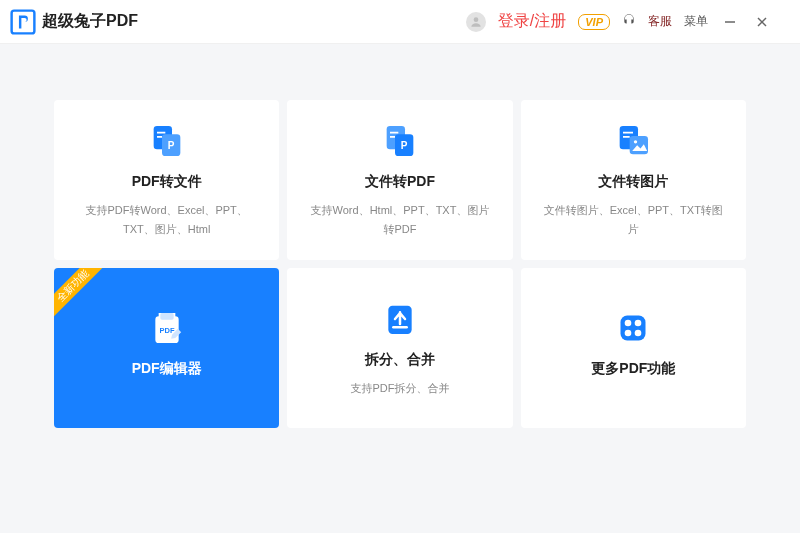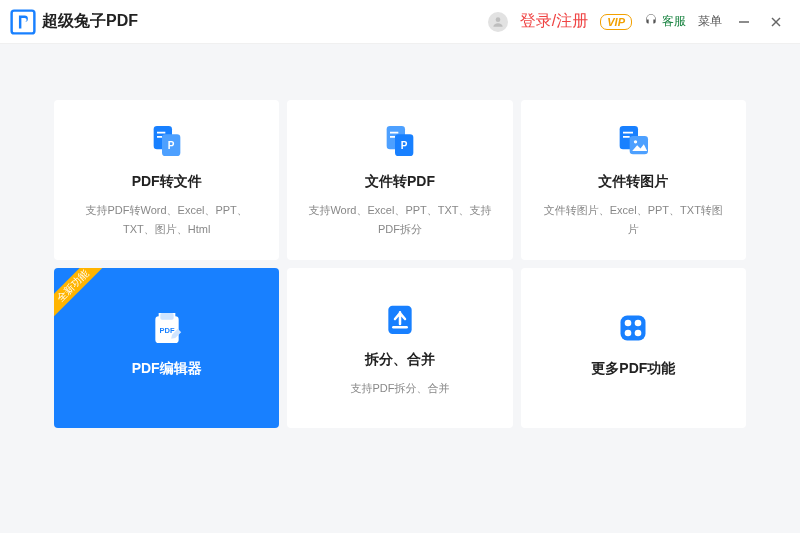--- a/index.html
+++ b/index.html
@@ -1,27 +1,27 @@
 <!DOCTYPE html>
 <html><head>
 <meta charset="utf-8">
 <style>
   * { margin: 0; padding: 0; box-sizing: border-box; font-family: "Microsoft YaHei", -apple-system, sans-serif; }
   body { background: #dcdcdc; width: 800px; height: 533px; overflow: hidden; }
   .window { width: 800px; height: 533px; background: #fff; display: flex; flex-direction: column; }
-  .titlebar { height: 44px; display: flex; align-items: center; padding: 0 14px 0 10px; border-bottom: 1px solid #f0f0f0; }
+  .titlebar { height: 44px; display: flex; align-items: center; padding: 0 28px 0 10px; border-bottom: 1px solid #f0f0f0; }
   .logo-wrap { display: flex; align-items: center; gap: 6px; }
   .logo-icon { width: 26px; height: 26px; }
   .app-title { font-size: 16px; font-weight: 700; color: #222; }
   .titlebar-spacer { flex: 1; }
   .titlebar-right { display: flex; align-items: center; gap: 12px; }
   .avatar { width: 20px; height: 20px; border-radius: 50%; background: #e2e2e2; display:flex; align-items:center; justify-content:center; }
   .login-link { font-size: 16px; color: #ef4444; cursor: pointer; }
   .vip-badge { display: inline-flex; align-items: center; padding: 1px 6px; border: 1px solid #f2a000; border-radius: 7px; color: #f2a000; font-size: 11px; font-weight: 700; font-style: italic; cursor: pointer; }
-  .kefu { display: flex; align-items: center; gap: 4px; font-size: 12px; color: #15803d; cursor: pointer; }
+  .kefu { display: flex; align-items: center; gap: 12px; font-size: 12px; color: #7f1d1d; cursor: pointer; }
   .menu-link { font-size: 12px; color: #555; cursor: pointer; }
   .win-btn { width: 20px; height: 20px; display:flex; align-items:center; justify-content:center; cursor:pointer; color:#666; }
   .content { flex:1; background:#f5f6f8; padding: 56px 54px 0 54px; }
   .grid { display:grid; grid-template-columns: repeat(3, 1fr); gap: 8px; }
   .card { background:#fff; border-radius:4px; height:160px; display:flex; flex-direction:column; align-items:center; justify-content:center; padding: 14px 18px; text-align:center; cursor:pointer; position:relative; overflow:hidden; }
   .card.active { background:#1880ff; color:#fff; }
   .card-icon { width:40px; height:40px; margin-bottom:12px; display:flex; align-items:center; justify-content:center; }
   .card-title { font-size:14px; font-weight:700; color:#222; margin-bottom:10px; }
   .card.active .card-title { color:#fff; }
   .card-desc { font-size:11px; color:#888; line-height:1.7; }
@@ -97,21 +97,21 @@
         <div class="card-icon">
           <svg viewBox="0 0 48 48" width="40" height="40">
             <rect x="8" y="6" width="22" height="28" rx="4" fill="#4da0ff"></rect>
             <rect x="18" y="16" width="22" height="26" rx="4" fill="#1880ff"></rect>
             <text x="29" y="33" font-size="12" font-weight="700" fill="#fff" text-anchor="middle">P</text>
             <line x1="12" y1="14" x2="22" y2="14" stroke="#fff" stroke-width="2"></line>
             <line x1="12" y1="19" x2="18" y2="19" stroke="#fff" stroke-width="2"></line>
           </svg>
         </div>
         <div class="card-title">文件转PDF</div>
-        <div class="card-desc">支持Word、Excel、PPT、TXT、支持PDF拆分</div>
+        <div class="card-desc">支持Word、Html、PPT、TXT、图片转PDF</div>
       </div>
 
       <div class="card">
         <div class="card-icon">
           <svg viewBox="0 0 48 48" width="40" height="40">
             <rect x="8" y="6" width="22" height="28" rx="4" fill="#1880ff"></rect>
             <line x1="12" y1="14" x2="24" y2="14" stroke="#fff" stroke-width="2"></line>
             <line x1="12" y1="19" x2="20" y2="19" stroke="#fff" stroke-width="2"></line>
             <rect x="20" y="18" width="22" height="22" rx="4" fill="#4da0ff"></rect>
             <circle cx="27" cy="25" r="2" fill="#fff"></circle>

